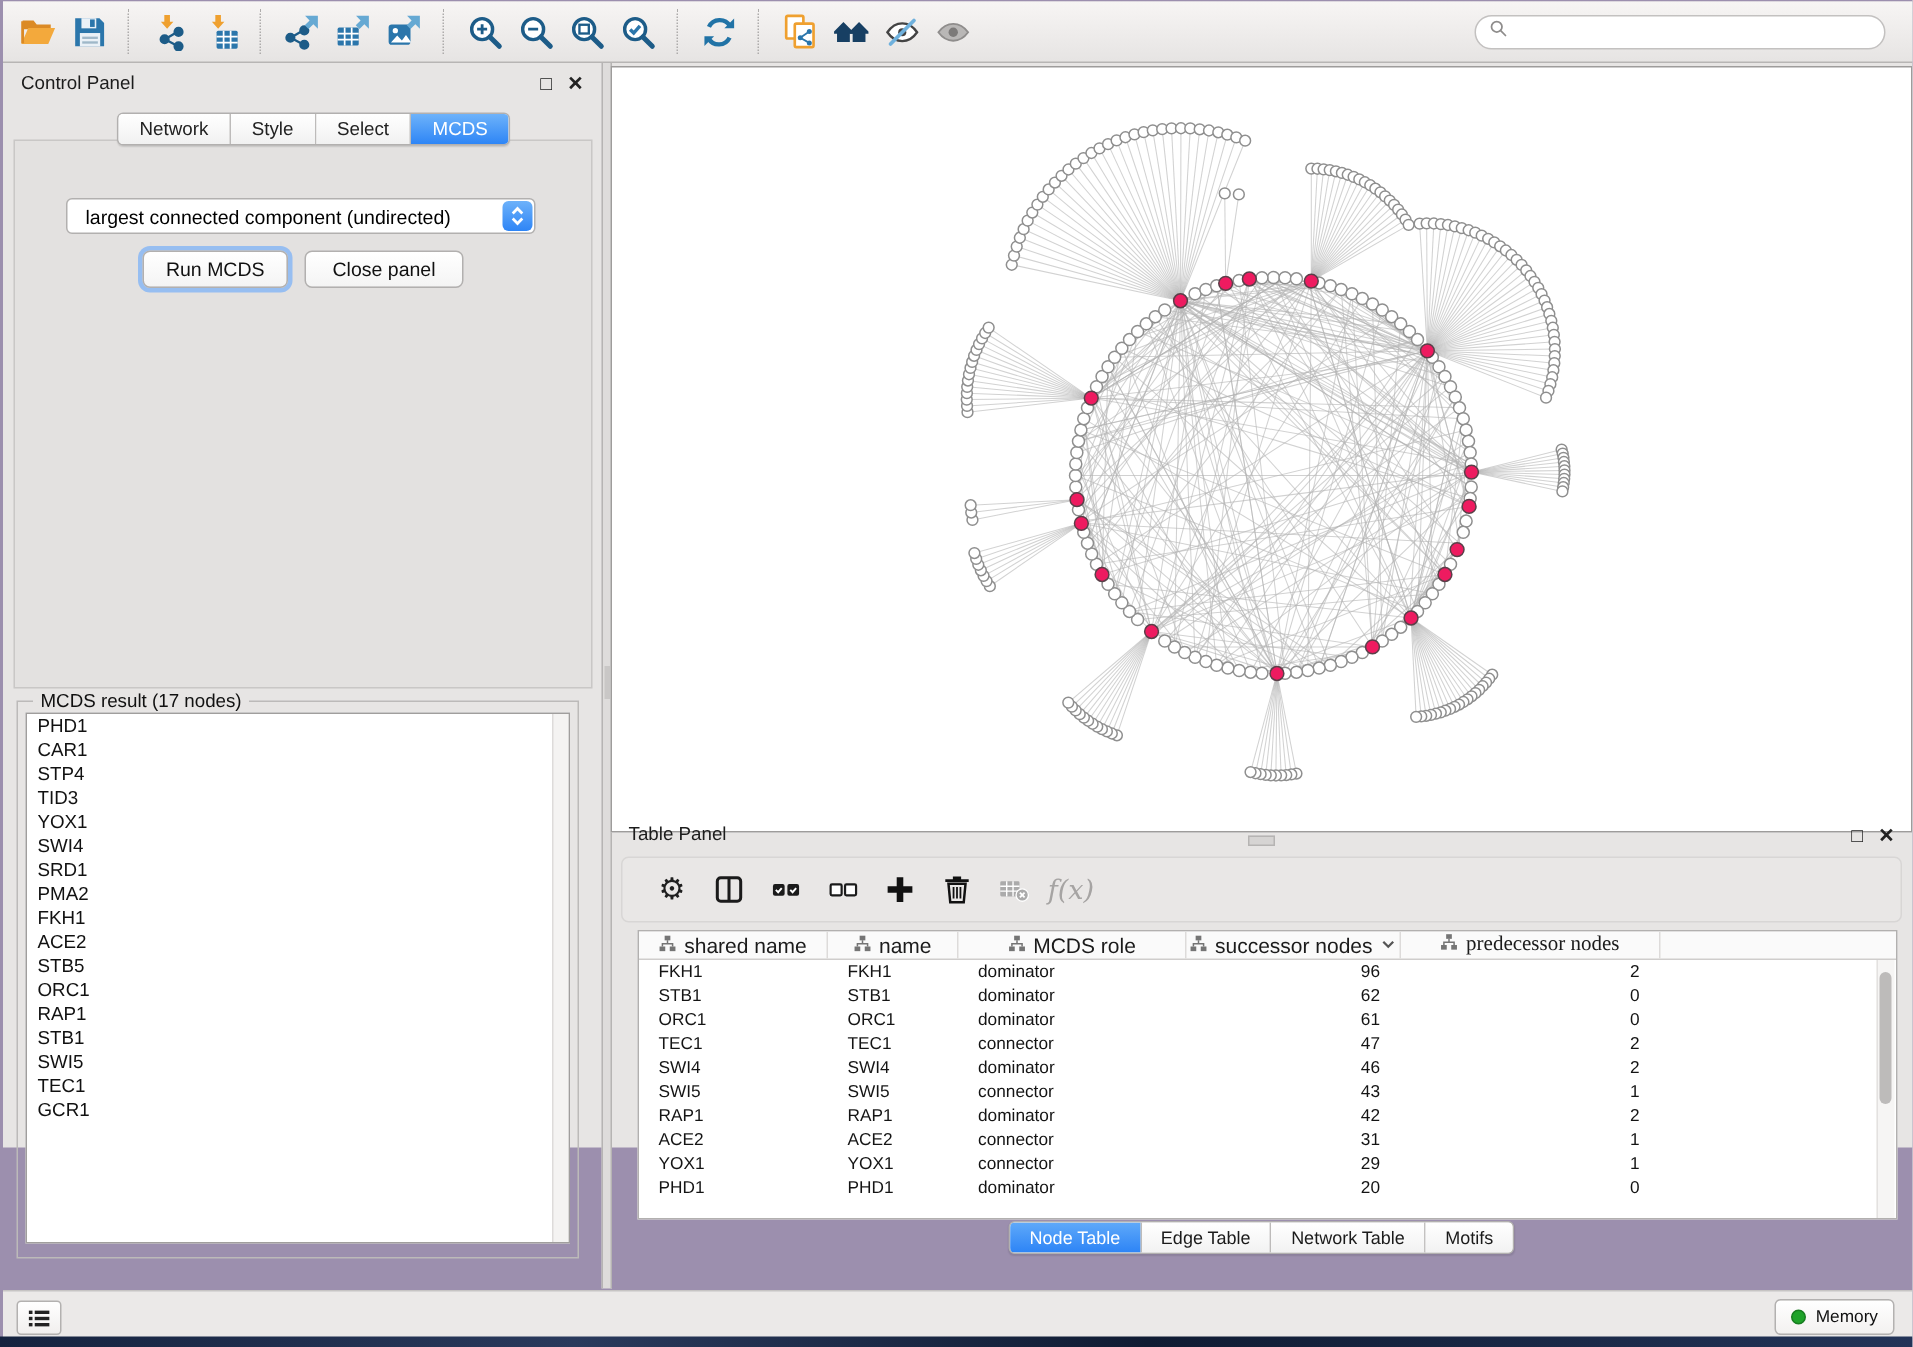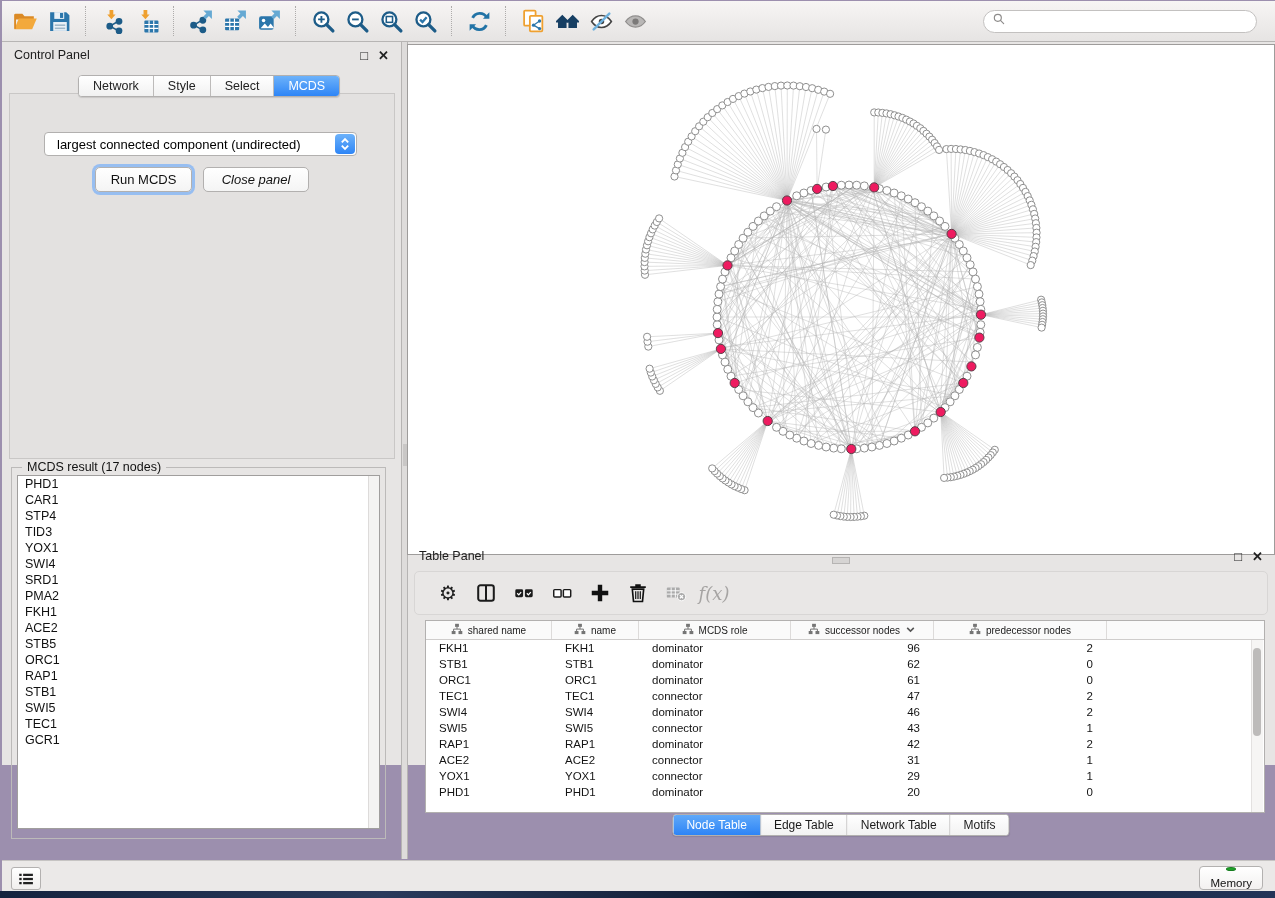--- a/index.html
+++ b/index.html
@@ -32,21 +32,21 @@
   #cp-inner{position:absolute;left:7px;top:51px;width:384px;height:364px;background:#e3e1e0;border:1px solid #c9c7c6;}
   #opt-label{position:absolute;left:0;top:70px;width:100%;text-align:center;font-size:13px;color:#111;}
   #opt-select{position:absolute;left:42px;top:90px;width:313px;height:24px;background:#fff;border:1px solid #b2b0af;
        border-radius:4px;display:flex;align-items:center;box-sizing:border-box;}
   #opt-select .sel-text{flex:1;font-size:13px;padding-left:12px;white-space:nowrap;}
   #opt-stepper{width:20px;height:20px;margin-right:1px;border-radius:4px;background:linear-gradient(#6db2fa,#2e85f6);
        display:flex;align-items:center;justify-content:center;}
   .btn{position:absolute;height:25px;background:linear-gradient(#ffffff,#f4f4f4);border:1px solid #b2b0af;border-radius:5px;
        font-size:13px;color:#111;display:flex;align-items:center;justify-content:center;box-sizing:border-box;}
   #run-btn{left:93px;top:125px;width:97px;box-shadow:0 0 0 3px rgba(110,170,250,.65);}
-  #close-btn{left:201px;top:125px;width:106px;font-style:italic;}
+  #close-btn{left:201px;top:125px;width:106px;}
   #mcds-group{position:absolute;left:9px;top:425px;width:373px;height:370px;border:1px solid #bcbab9;}
   #mcds-group-label{position:absolute;left:10px;top:-8px;background:#e7e5e4;padding:0 5px;font-size:12.5px;color:#111;}
   #mcds-list{position:absolute;left:5px;top:7px;width:361px;height:352px;background:#fff;border:1px solid #a09e9d;overflow:hidden;}
   #mcds-scroll{position:absolute;right:0;top:0;width:10px;height:100%;background:#f4f3f2;border-left:1px solid #dddbda;}
   .mcds-item{font-size:12.5px;color:#111;line-height:16px;padding-left:7px;}
 
   
   #vsplit{position:absolute;left:399px;top:41px;width:7px;height:817px;background:#dedcdb;
        border-left:1px solid #b6b4b3;border-right:1px solid #b6b4b3;box-sizing:border-box;}
   #vsplit-handle{position:absolute;left:1px;top:402px;width:4px;height:22px;background:#c9c7c6;}
@@ -70,40 +70,40 @@
   #table-panel{position:absolute;left:405px;top:542px;width:868px;height:294px;}
   #tp-toolbar{position:absolute;left:7px;top:28px;width:854px;height:44px;background:#e9e7e6;
        border:1px solid #d8d6d5;border-radius:5px;display:flex;align-items:center;box-sizing:border-box;padding-left:14px;}
   .tp-icon{width:38px;height:34px;display:flex;align-items:center;justify-content:center;}
   .tp-icon svg{width:22px;height:22px;}
   .gear-glyph{font-size:20px;color:#1f1f1f;line-height:1;}
   .fx-glyph{font-family:"DejaVu Serif",serif;font-style:italic;font-size:18px;color:#a6a4a3;}
   #node-table{position:absolute;left:18px;top:77px;width:840px;height:193px;background:#fff;
        border:1px solid #b2b0af;box-sizing:border-box;overflow:hidden;}
   #nt-header{display:flex;height:18px;background:#fafafa;border-bottom:1px solid #cfcdcc;}
-  .hcell{display:flex;align-items:center;justify-content:center;gap:5px;font-size:10px;color:#1b1b1b;
+  .hcell{display:flex;align-items:center;justify-content:center;gap:5px;font-size:14px;color:#1b1b1b;
        border-right:1px solid #dddbda;box-sizing:border-box;overflow:hidden;white-space:nowrap;}
   .hfill{flex:1;border-right:none;}
   .trow{display:flex;height:16px;align-items:center;}
   .tcell{font-size:11.5px;color:#141414;box-sizing:border-box;padding-left:13px;overflow:hidden;white-space:nowrap;}
   .tcell.num{text-align:right;padding-left:0;padding-right:14px;}
   #nt-scroll{position:absolute;right:1px;top:19px;width:11px;height:172px;background:#f6f5f4;border-left:1px solid #e3e1e0;}
   #nt-thumb{position:absolute;left:1px;top:8px;width:8px;height:88px;background:#bdbbba;border-radius:4px;}
   #bottom-tabs{position:absolute;left:50%;transform:translateX(-50%);top:271px;display:flex;border:1px solid #b2b0af;
        border-radius:4px;overflow:hidden;background:#fff;box-shadow:0 1px 1px rgba(0,0,0,.1);}
   .btab{padding:3px 13px;font-size:12px;color:#1b1b1b;background:linear-gradient(#ffffff,#f2f2f2);border-right:1px solid #bdbbba;}
   .btab:last-child{border-right:none;}
   .btab.active{background:linear-gradient(#5fa9f9,#2d84f6);color:#fff;}
 
   
   #status-bar{position:absolute;left:0;top:859px;width:100%;height:31px;background:#ebe9e8;border-top:1px solid #c6c4c3;}
   #console-btn{position:absolute;left:9px;top:6px;width:28px;height:21px;background:linear-gradient(#fff,#f1efee);
        border:1px solid #b3b1b0;border-radius:3px;display:flex;align-items:center;justify-content:center;}
   #memory-btn{position:absolute;right:12px;top:5px;height:22px;padding:0 10px;display:flex;align-items:center;gap:6px;
-       background:linear-gradient(#fff,#f3f1f0);border:1px solid #b3b1b0;border-radius:4px;font-size:11.5px;color:#111;flex-direction:column;}
+       background:linear-gradient(#fff,#f3f1f0);border:1px solid #b3b1b0;border-radius:4px;font-size:11.5px;color:#111;}
   #memory-dot{width:10px;height:10px;border-radius:50%;background:#1fa32a;border:1px solid #177d20;box-sizing:border-box;}
 </style>
 </head>
 <body>
 
 <div id="app-window">
 
   <div id="toolbar">
     <span id="toolbar-icons" style="display:flex;align-items:center;">
         <span class="tb-icon">
@@ -1127,21 +1127,21 @@
                 <rect x="4.1" y="0.8" width="3.8" height="3.1" fill="#757575"></rect>
                 <rect x="0.7" y="8" width="3.8" height="3.1" fill="#757575"></rect>
                 <rect x="7.5" y="8" width="3.8" height="3.1" fill="#757575"></rect>
                 <path d="M6 3.9v2.2M2.6 8V6.1h6.8V8" stroke="#757575" fill="none"></path>
               </svg></span>
             <span>successor nodes</span>
             <span><svg viewBox="0 0 10 10" width="11" height="11">
                 <path d="M2 3.5l3 3 3-3" fill="none" stroke="#555" stroke-width="1.4"></path>
               </svg></span>
           </div>
-          <div class="hcell" style="width: 173px;">
+          <div class="hcell" style="width: 173px; font-family: Liberation Serif, serif;">
             <span><svg viewBox="0 0 12 12" width="12" height="12">
                 <rect x="4.1" y="0.8" width="3.8" height="3.1" fill="#757575"></rect>
                 <rect x="0.7" y="8" width="3.8" height="3.1" fill="#757575"></rect>
                 <rect x="7.5" y="8" width="3.8" height="3.1" fill="#757575"></rect>
                 <path d="M6 3.9v2.2M2.6 8V6.1h6.8V8" stroke="#757575" fill="none"></path>
               </svg></span>
             <span>predecessor nodes</span>
           </div>
           <div class="hcell hfill"></div>
         </div>

